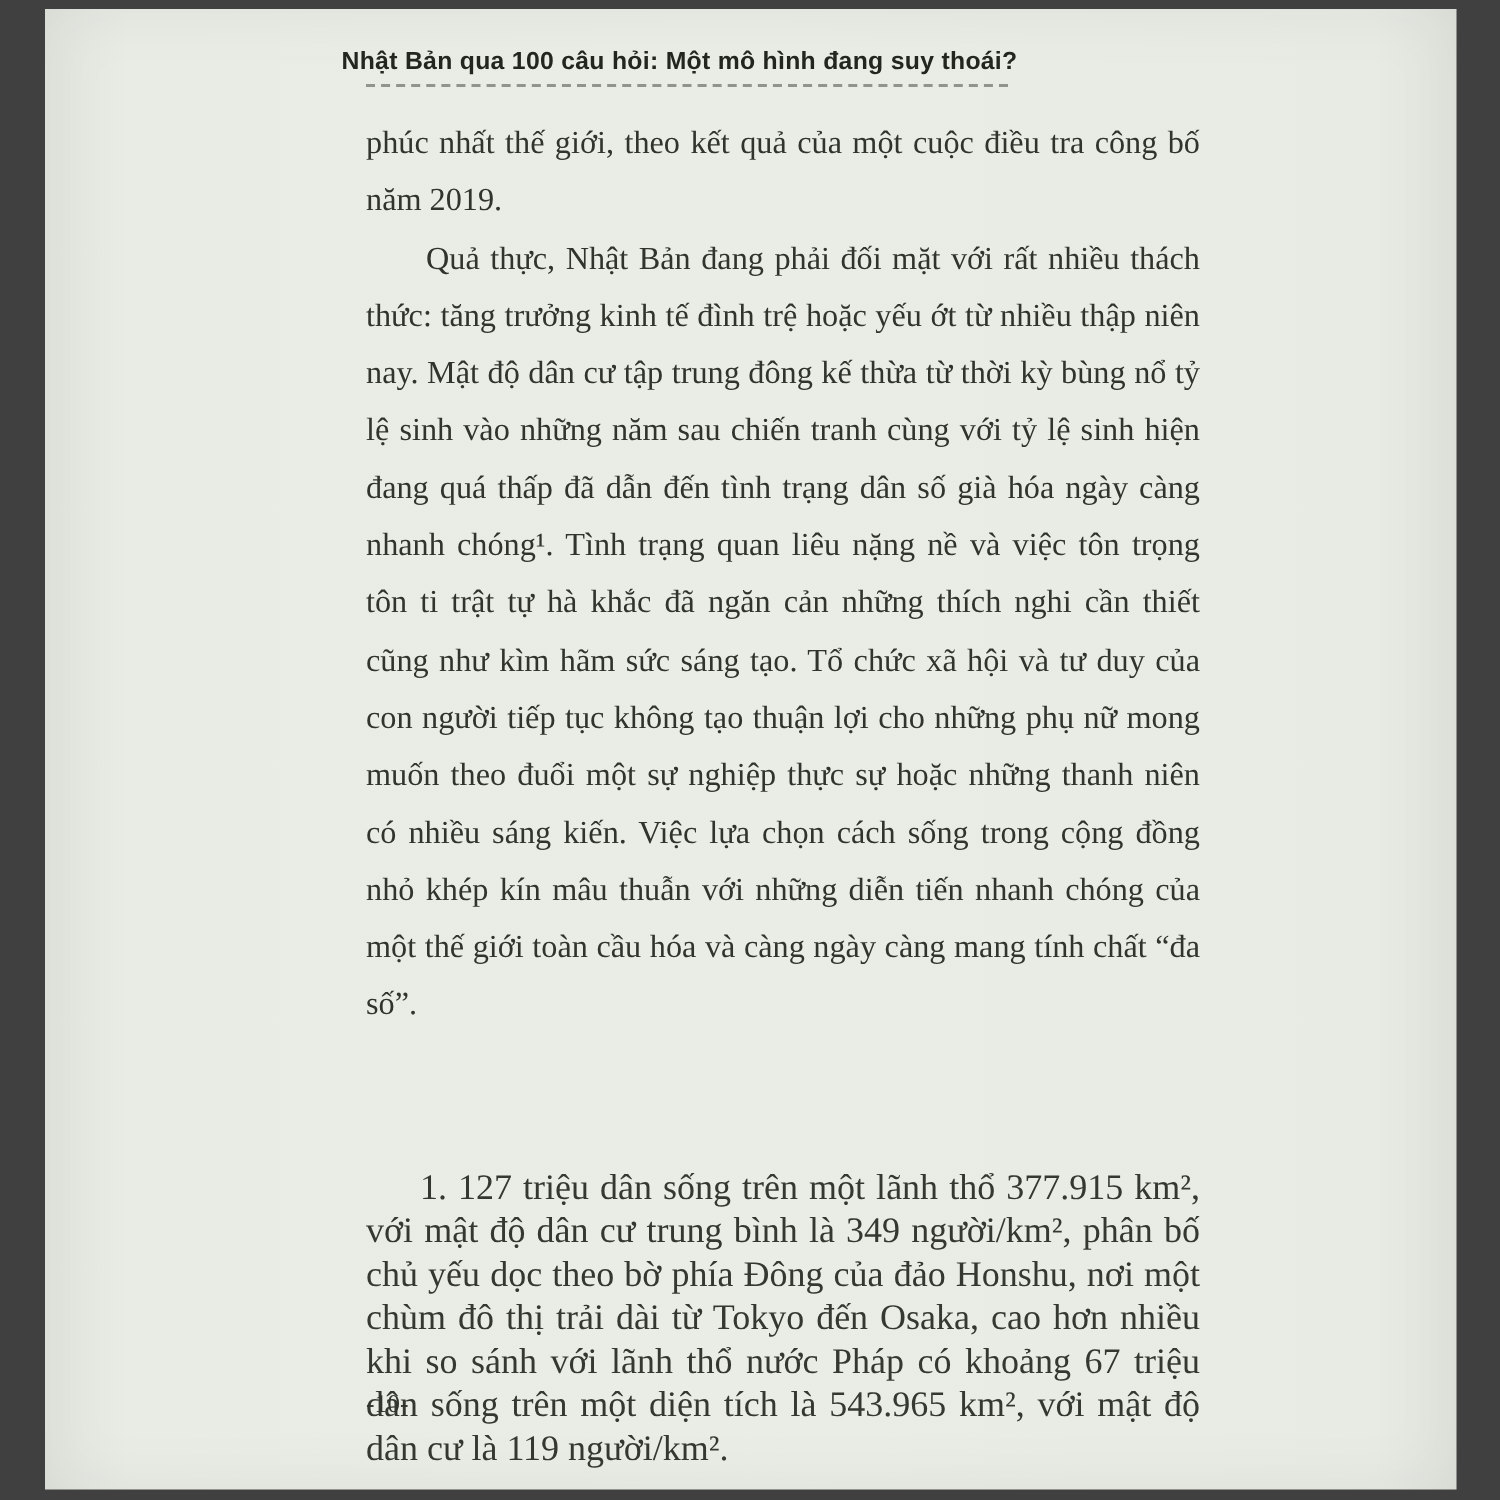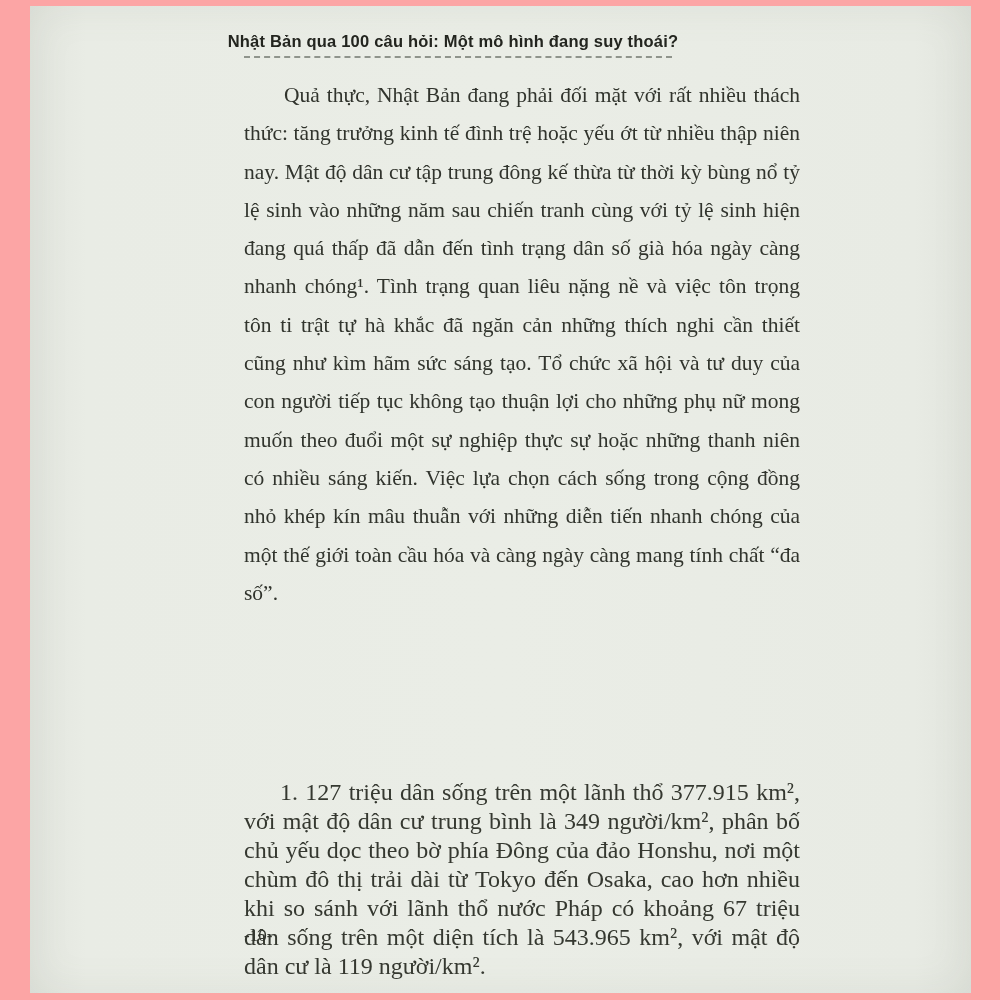--- a/index.html
+++ b/index.html
@@ -8,21 +8,21 @@
     width: 1000px;
     height: 1000px;
     background: #ffffff;
     font-family: "Liberation Serif", serif;
     overflow: hidden;
   }
   .scan-wrap {
     position: relative;
     width: 1000px;
     height: 1000px;
-    background: #fca5a5;
+    background: #404040;
   }
   .page {
     position: absolute;
     left: 30px;
     top: 6px;
     width: 941px;
     height: 987px;
     background: linear-gradient(90deg, #e2e5de 0%, #e9ece5 6%, #eaede6 50%, #e8ebe4 94%, #e1e4dd 100%);
     box-shadow: inset 0 0 40px rgba(120,130,110,0.10);
   }
@@ -90,20 +90,21 @@
 <body>
 
 <div class="scan-wrap">
   <div class="page">
 
     <div class="running-head">Nhật Bản qua 100 câu hỏi: Một mô hình đang suy thoái?</div>
 
     <div class="head-rule"></div>
 
     <div class="body-text">
+      <p class="no-indent">phúc nhất thế giới, theo kết quả của một cuộc điều tra công bố năm 2019.</p>
       <p>Quả thực, Nhật Bản đang phải đối mặt với rất nhiều thách thức: tăng trưởng kinh tế đình trệ hoặc yếu ớt từ nhiều thập niên nay. Mật độ dân cư tập trung đông kế thừa từ thời kỳ bùng nổ tỷ lệ sinh vào những năm sau chiến tranh cùng với tỷ lệ sinh hiện đang quá thấp đã dẫn đến tình trạng dân số già hóa ngày càng nhanh chóng¹. Tình trạng quan liêu nặng nề và việc tôn trọng tôn ti trật tự hà khắc đã ngăn cản những thích nghi cần thiết cũng như kìm hãm sức sáng tạo. Tổ chức xã hội và tư duy của con người tiếp tục không tạo thuận lợi cho những phụ nữ mong muốn theo đuổi một sự nghiệp thực sự hoặc những thanh niên có nhiều sáng kiến. Việc lựa chọn cách sống trong cộng đồng nhỏ khép kín mâu thuẫn với những diễn tiến nhanh chóng của một thế giới toàn cầu hóa và càng ngày càng mang tính chất “đa số”.</p>
     </div>
 
     <div class="footnote">1. 127 triệu dân sống trên một lãnh thổ 377.915 km², với mật độ dân cư trung bình là 349 người/km², phân bố chủ yếu dọc theo bờ phía Đông của đảo Honshu, nơi một chùm đô thị trải dài từ Tokyo đến Osaka, cao hơn nhiều khi so sánh với lãnh thổ nước Pháp có khoảng 67 triệu dân sống trên một diện tích là 543.965 km², với mật độ dân cư là 119 người/km².</div>
 
     <div class="page-number">-10-</div>
 
   </div>
 </div>
 

